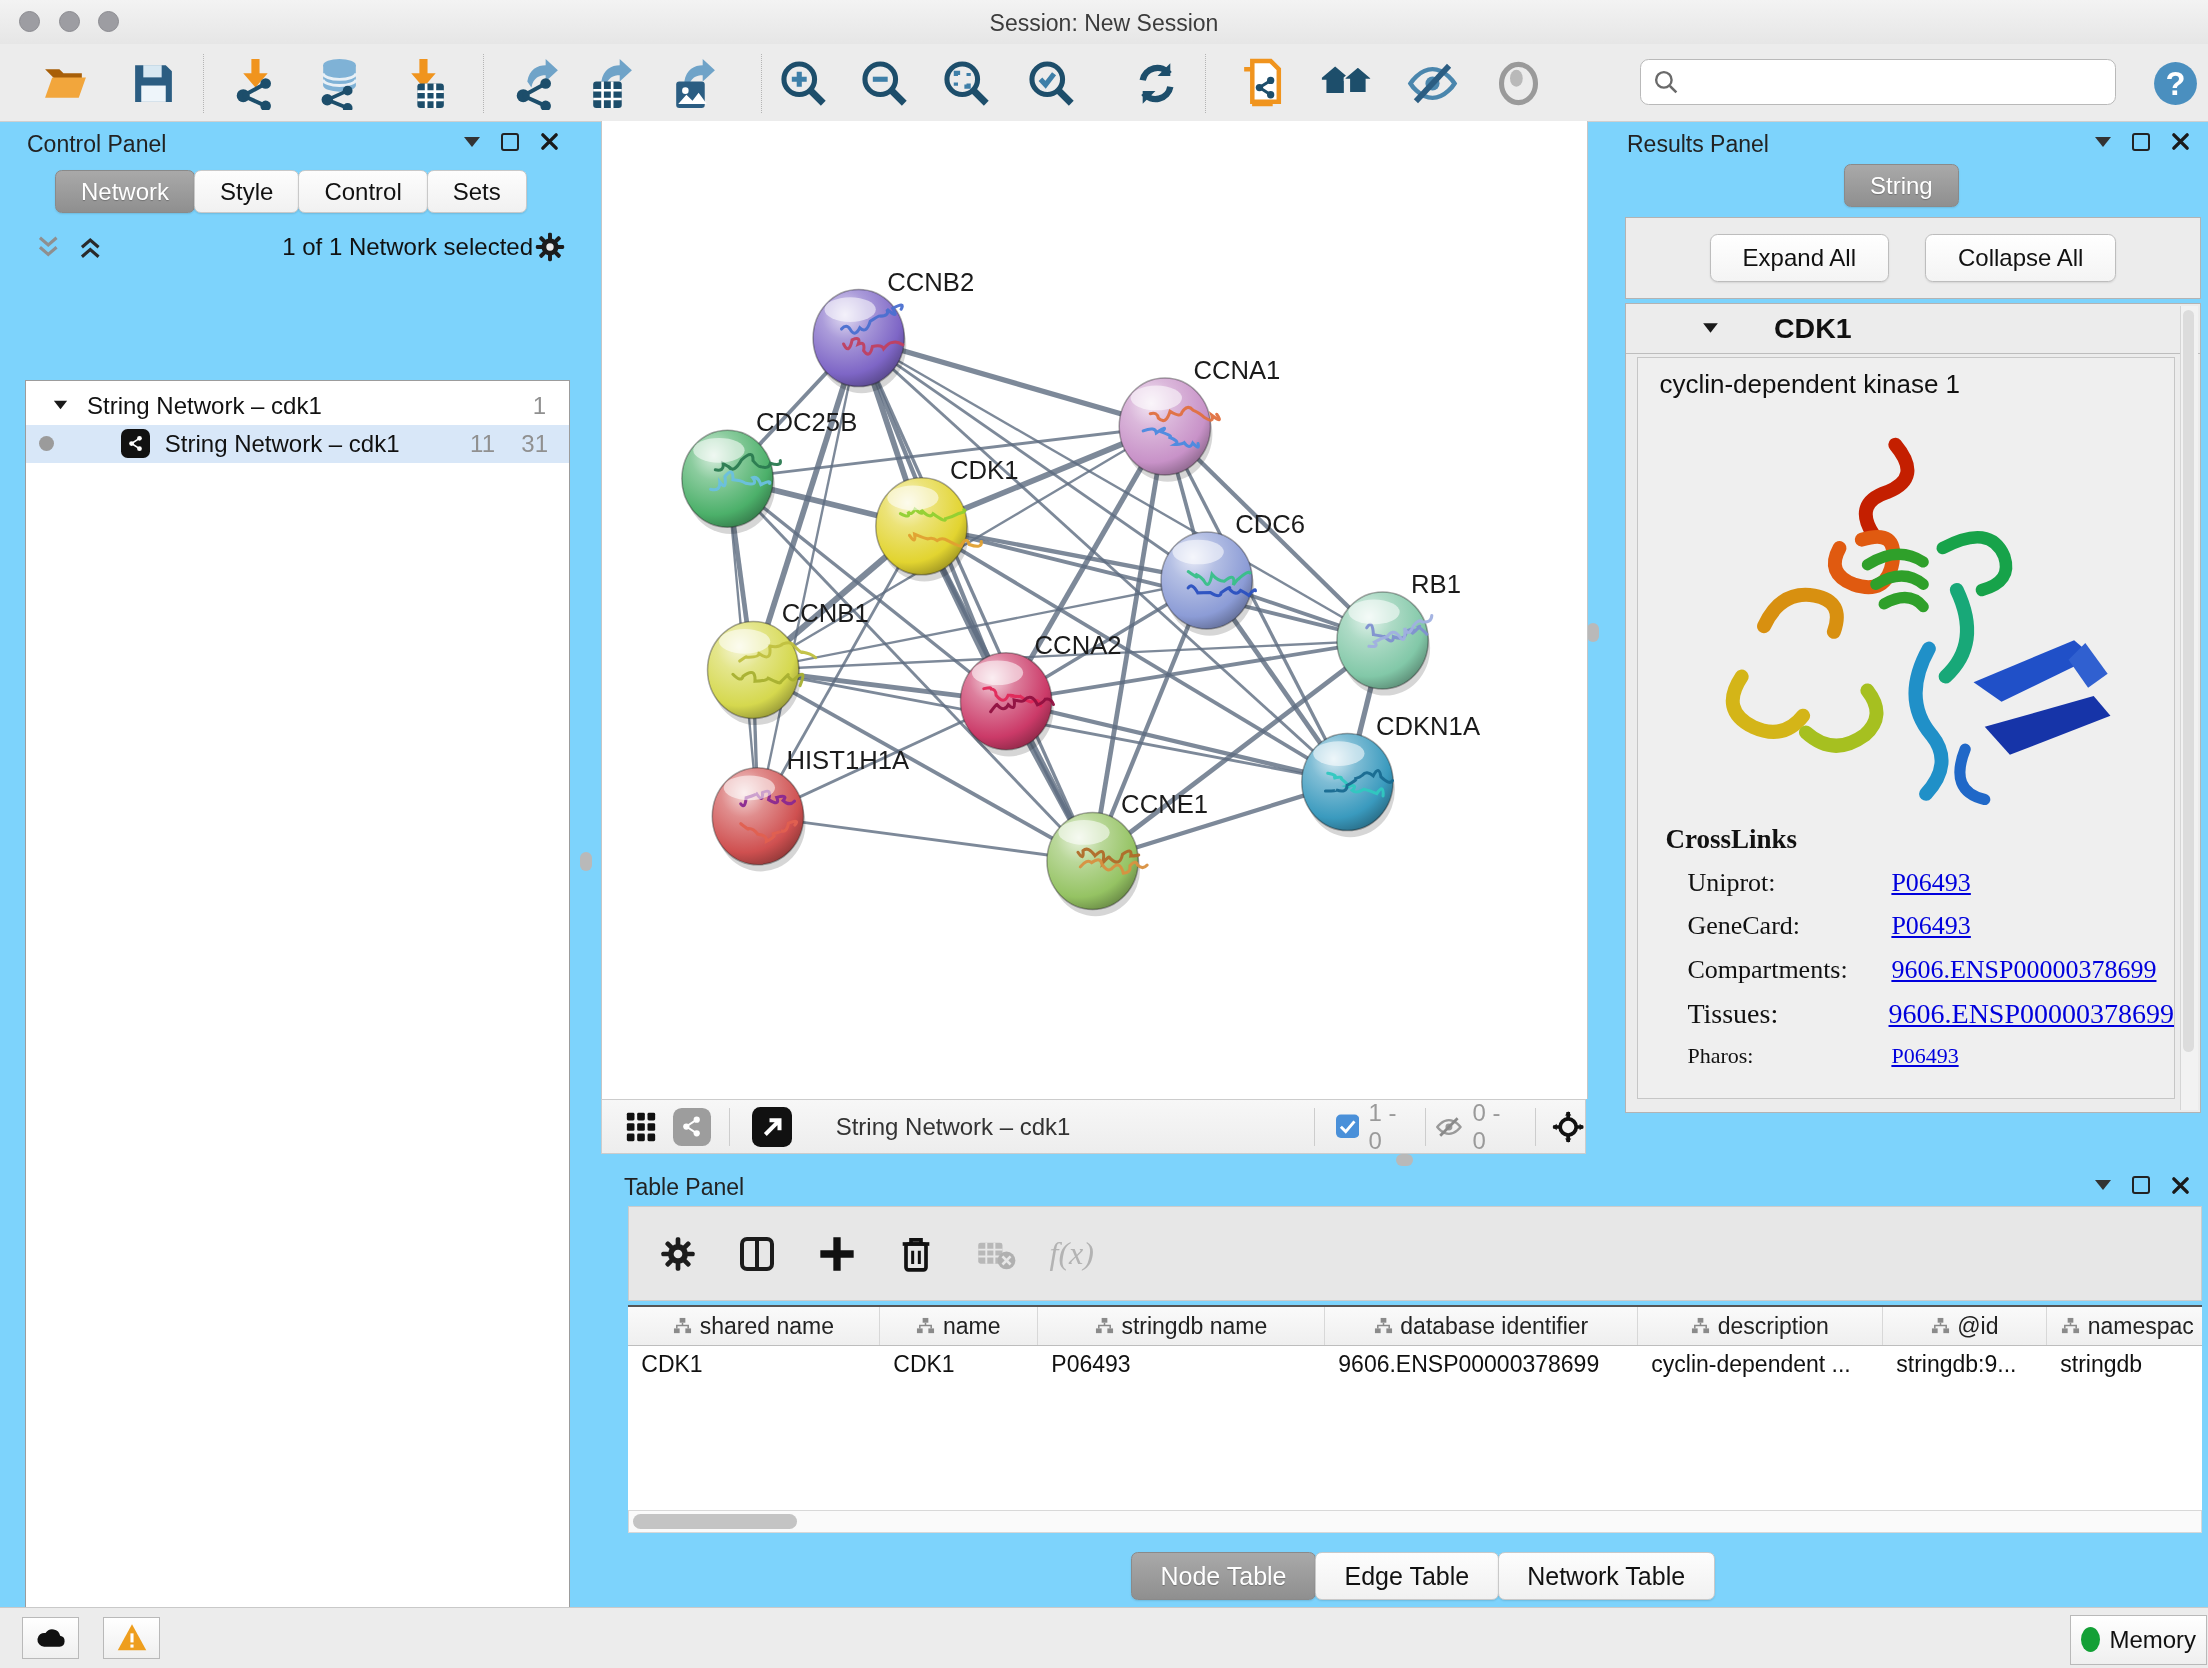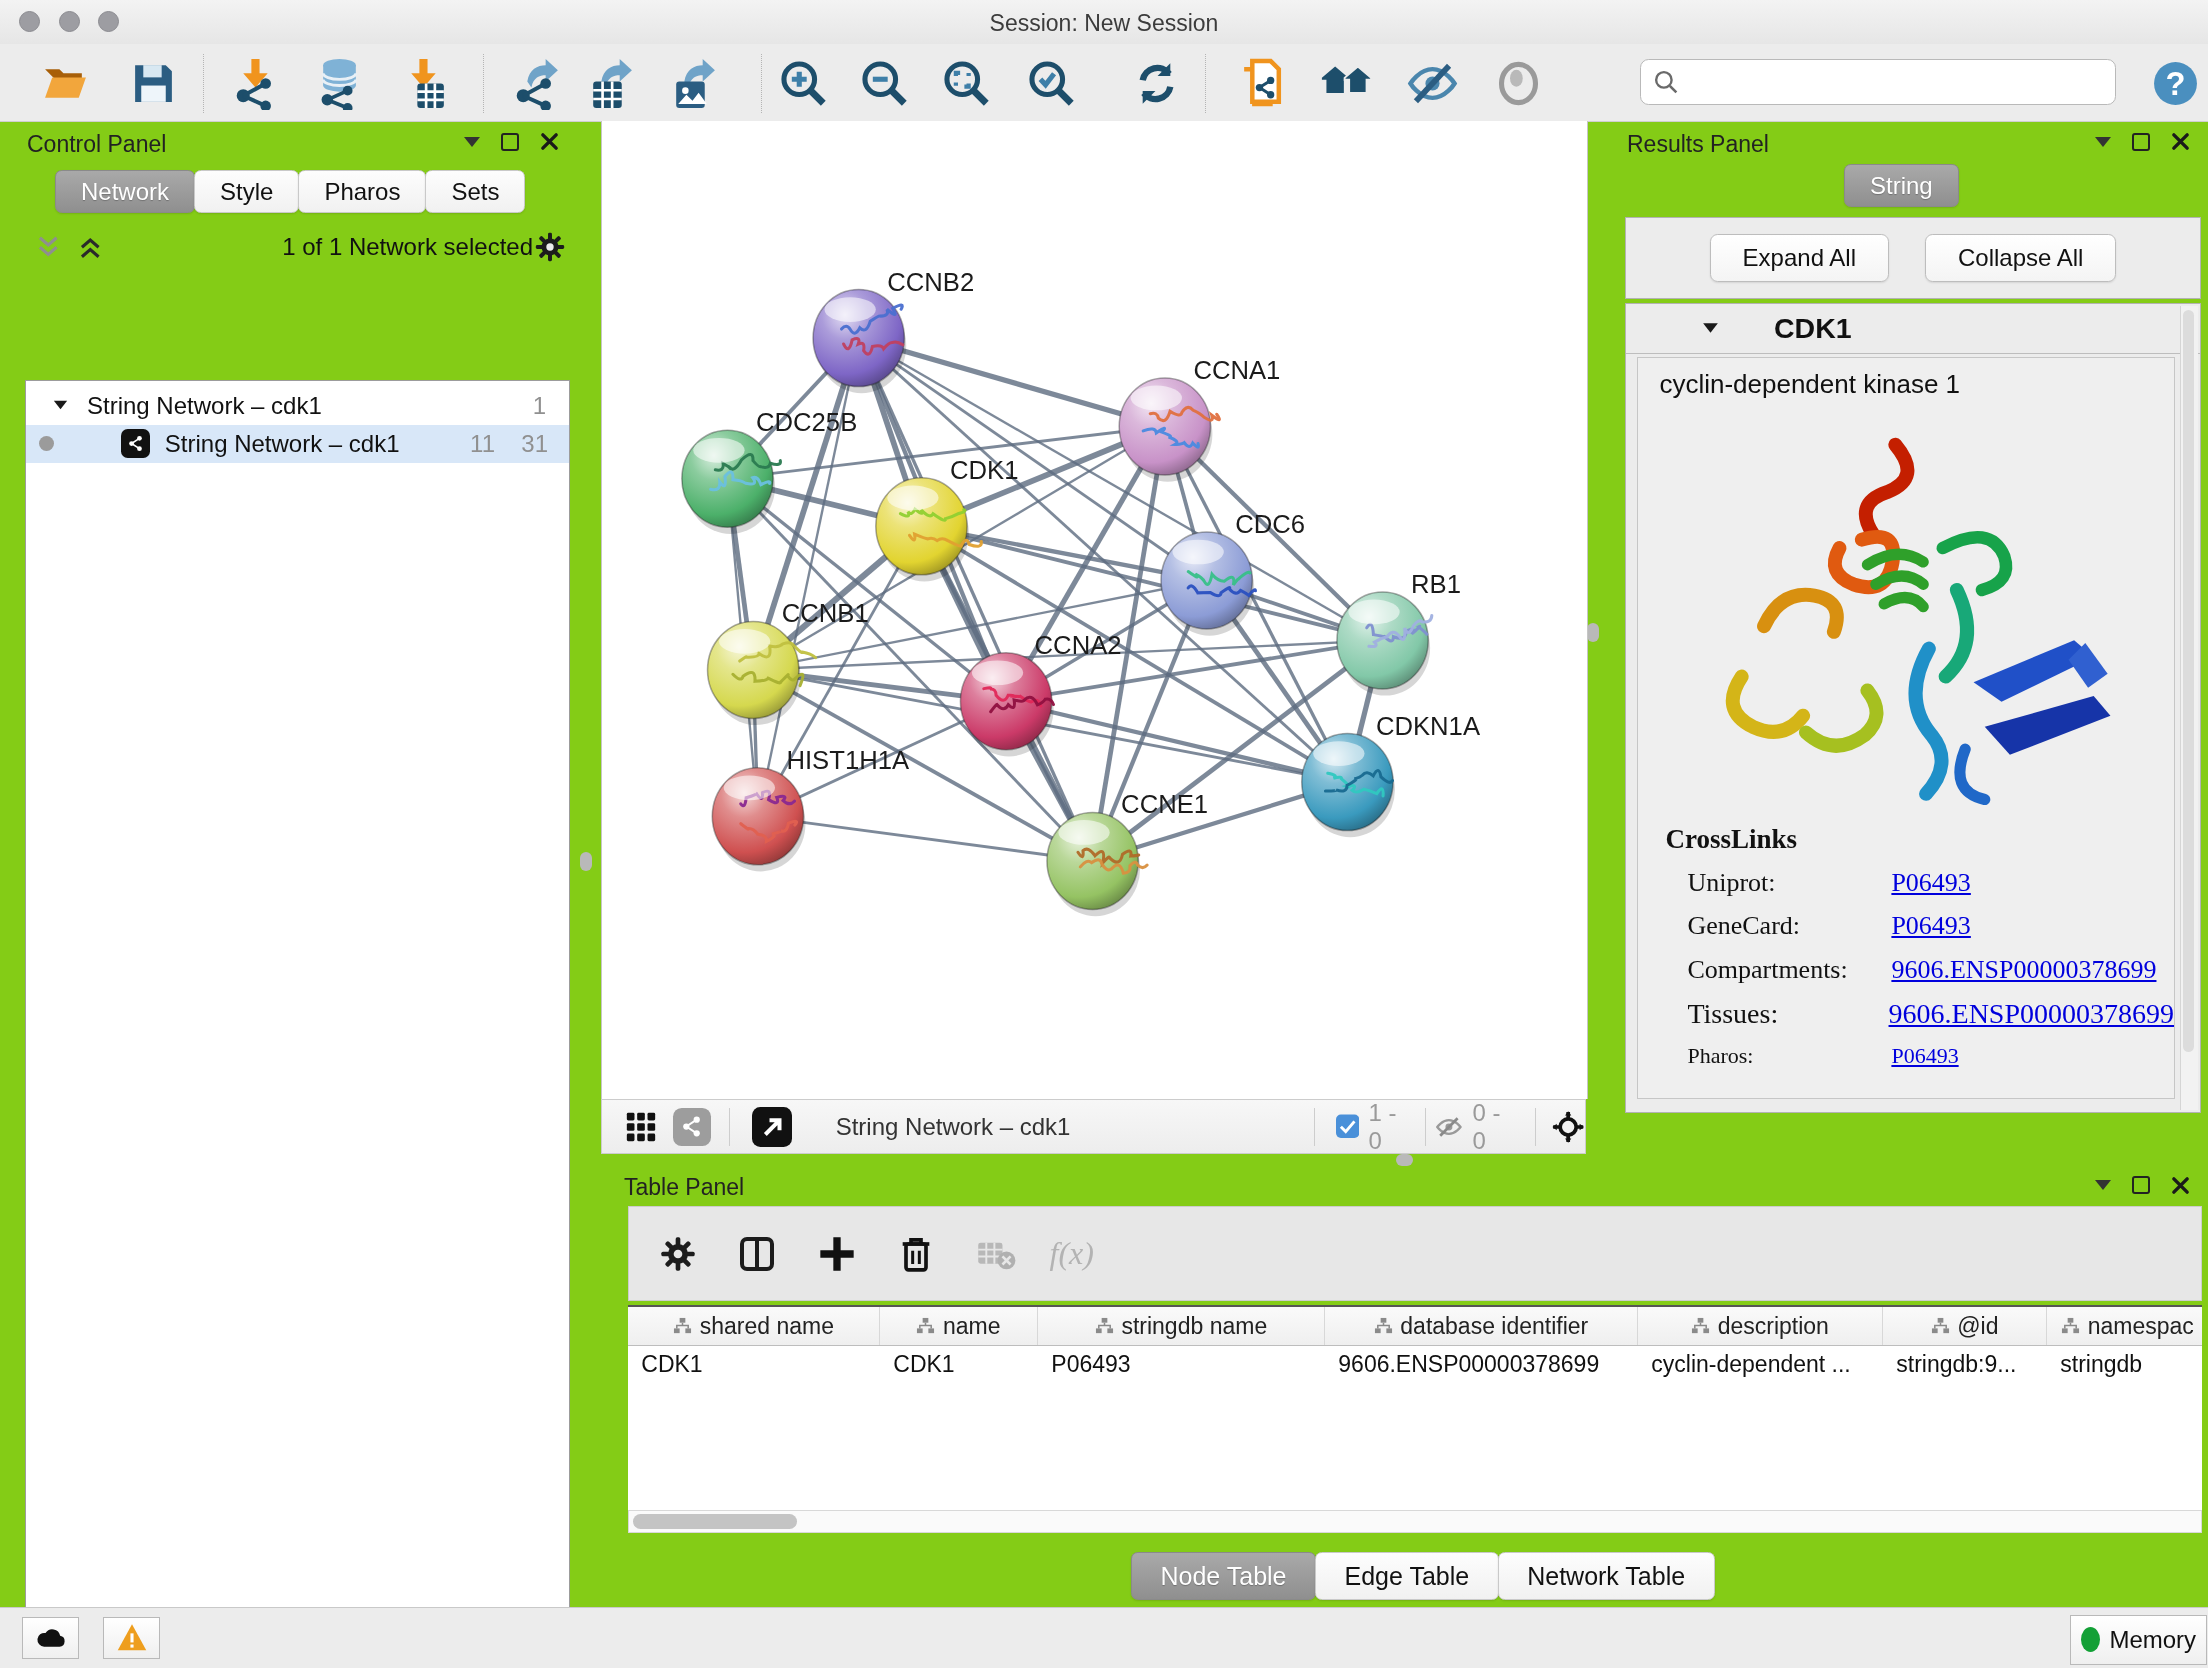--- a/index.html
+++ b/index.html
@@ -1,16 +1,16 @@
 <!DOCTYPE html>
 <html style="font-size:15px"><head>
 <meta charset="utf-8">
 <style>
   html,body{margin:0;padding:0;background:#ececec;font-family:"Liberation Sans",sans-serif;}
-  .app{position:relative;width:2208px;height:1668px;background:#84cc16;overflow:hidden;text-decoration:underline;}
+  .app{position:relative;width:2208px;height:1668px;background:#7dd3fc;overflow:hidden;text-decoration:underline;}
   .abs{position:absolute;}
   
   .titlebar{left:0;top:0;width:2208px;height:44px;background:linear-gradient(#f3f3f3,#e6e6e6);border-bottom:1px solid #d2d2d2;}
   .tl{width:19px;height:19px;border-radius:50%;background:#9d9da2;border:1px solid #8b8b90;top:11.4px;}
   .wintitle{left:0;top:9.5px;width:2208px;text-align:center;font-size:23px;color:#3c3c3c;}
   
   .toolbar{left:0;top:44px;width:2208px;height:77px;background:#ececec;border-bottom:1px solid #cfcfcf;}
   .ti{position:absolute;top:7.6px;width:63px;height:63px;display:flex;align-items:center;justify-content:center;cursor:pointer;}
   .tsep{position:absolute;top:9.5px;height:59px;border-left:1.9px dotted #b4b4b4;}
   .searchbox{position:absolute;left:1640px;top:15px;width:476px;height:46px;background:#fff;border:1.9px solid #b9b9b9;border-radius:8.6px;display:flex;align-items:center;padding-left:11.4px;box-sizing:border-box;}
@@ -231,21 +231,21 @@
     <div class="abs ph-icons" style="left:464px;top:11.4px;">
       <div class="ph-float"></div>
       <div class="ph-max"></div>
       <svg width="19" height="19" viewBox="0 0 20 20">
           <path d="M3 3l14 14M17 3L3 17" stroke="#1a1a1a" stroke-width="3.6" stroke-linecap="round"></path>
         </svg>
     </div>
     <div class="abs" id="control-tabs" style="left:56px;top:49px;display:flex;">
         <div class="ptab sel">Network</div>
         <div class="ptab">Style</div>
-        <div class="ptab">Pharos</div>
+        <div class="ptab">Control</div>
         <div class="ptab">Sets</div>
       </div>
 
     <div class="abs" style="left:34px;top:105px;width:533px;height:42px;display:flex;align-items:center;">
       <svg width="28.5" height="28.5" viewBox="0 0 24 24">
           <path d="M5 4l7 6 7-6M5 12l7 6 7-6" stroke="#8f8f8f" stroke-width="2.6" fill="none"></path>
         </svg>
       <svg width="28.5" height="28.5" viewBox="0 0 24 24" style="margin-left:13.3px">
           <path d="M5 20l7-6 7 6M5 12l7-6 7 6" stroke="#2a2a2a" stroke-width="2.6" fill="none"></path>
         </svg>

